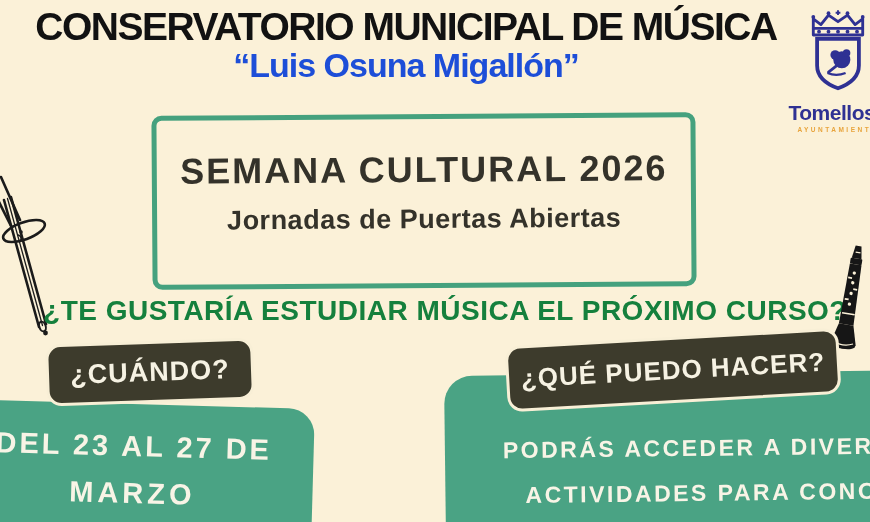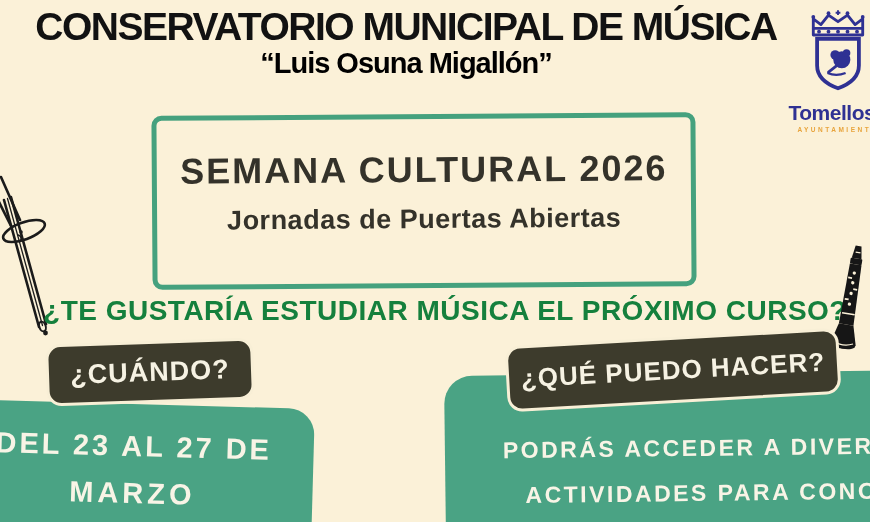--- a/index.html
+++ b/index.html
@@ -7,21 +7,21 @@
     position:relative;width:870px;height:522px;overflow:hidden;
     background:#fbf1d8;font-family:"Liberation Sans",sans-serif;padding-left:13px;
   }
   
   .header{position:absolute;top:6px;left:0;width:812px;text-align:center;z-index:3;}
   .header .title{
     font-size:39px;font-weight:bold;color:#121212;letter-spacing:-1.5px;
     line-height:1.08;white-space:nowrap;
   }
   .header .subtitle{
-    font-size:29px;font-weight:bold;color:#000000;letter-spacing:-1px;
+    font-size:34px;font-weight:bold;color:#1d4ed8;letter-spacing:-1px;
     line-height:1.05;white-space:nowrap;
   }
   
   .crest{position:absolute;left:780px;top:10px;width:116px;text-align:center;z-index:3;}
   .crest svg{display:block;margin:0 auto;}
   .crest-name{
     font-size:21px;font-weight:bold;color:#2f3193;margin-top:3px;
     white-space:nowrap;letter-spacing:-0.5px;
   }
   .crest-sub{

